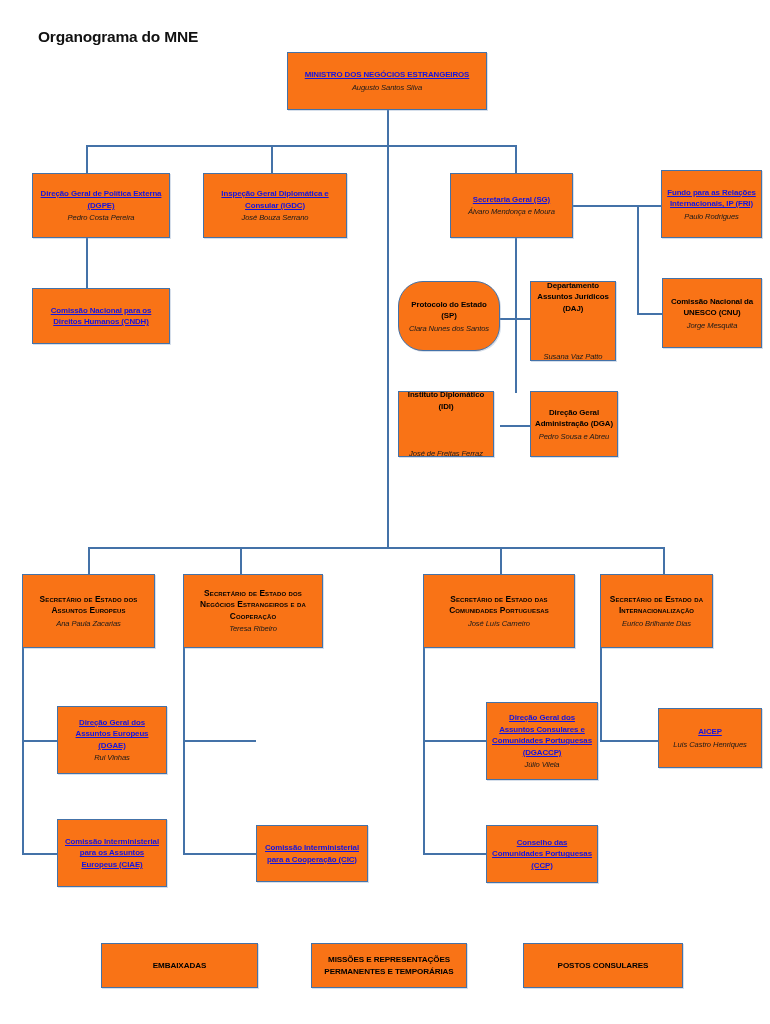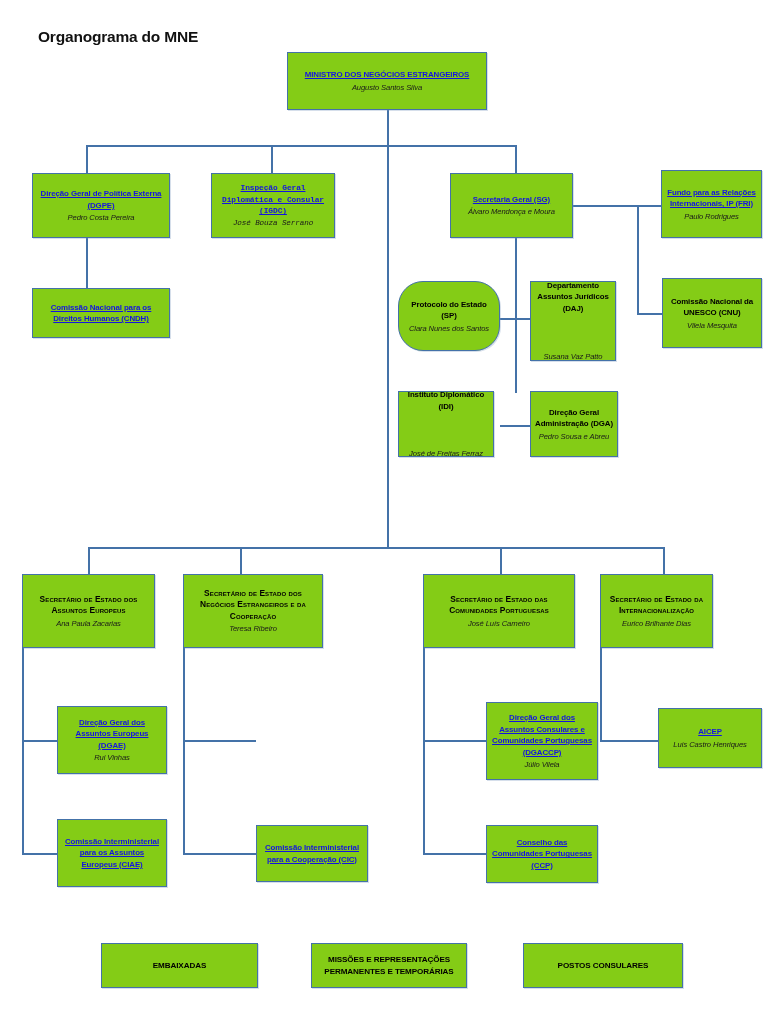--- a/index.html
+++ b/index.html
@@ -27,21 +27,21 @@
     font-size: 15.5px;
     font-weight: bold;
     letter-spacing: -0.2px;
     color: #111111;
     white-space: nowrap;
   }
   
   .node {
     position: absolute;
     box-sizing: border-box;
-    background: #84cc16;
+    background: #f97316;
     border: 1.6px solid #4472a8;
     display: flex;
     flex-direction: column;
     align-items: center;
     justify-content: center;
     text-align: center;
     padding: 2px 4px;
     z-index: 5;
     box-shadow: 1px 1px 0 rgba(120,150,190,0.30);
   }
@@ -143,42 +143,42 @@
   <div class="node" style="left:287px; top:52px; width:200px; height:58px;">
     <div class="title">MINISTRO DOS NEGÓCIOS ESTRANGEIROS</div>
     <div class="person">Augusto Santos Silva</div>
   </div>
 
   <div class="node" style="left:32px; top:173px; width:138px; height:65px;">
     <div class="title">Direção Geral de Política Externa (DGPE)</div>
     <div class="person">Pedro Costa Pereira</div>
   </div>
 
-  <div class="node" style="left:211px; top:173px; width:124px; height:65px;font-family:Liberation Mono, monospace;">
+  <div class="node" style="left:203px; top:173px; width:144px; height:65px;">
     <div class="title">Inspeção Geral Diplomática e Consular (IGDC)</div>
     <div class="person">José Bouza Serrano</div>
   </div>
 
   <div class="node" style="left:450px; top:173px; width:123px; height:65px;">
     <div class="title">Secretaria Geral (SG)</div>
     <div class="person">Álvaro Mendonça e Moura</div>
   </div>
 
   <div class="node" style="left:661px; top:170px; width:101px; height:68px;">
     <div class="title">Fundo para as Relações Internacionais, IP (FRI)</div>
     <div class="person">Paulo Rodrigues</div>
   </div>
 
-  <div class="node" style="left:32px; top:288px; width:138px; height:50px;align-items:center;">
+  <div class="node" style="left:32px; top:288px; width:138px; height:56px;align-items:center;">
     <div class="title">Comissão Nacional para os Direitos Humanos (CNDH)</div>
   </div>
 
   <div class="node" style="left:662px; top:278px; width:100px; height:70px;">
     <div class="title plain">Comissão Nacional da UNESCO (CNU)</div>
-    <div class="person">Vilela Mesquita</div>
+    <div class="person">Jorge Mesquita</div>
   </div>
 
   <div class="node" style="left:398px; top:281px; width:102px; height:70px;border-radius:25px;">
     <div class="title plain">Protocolo do Estado (SP)</div>
     <div class="person">Clara Nunes dos Santos</div>
   </div>
 
   <div class="node" style="left:530px; top:281px; width:86px; height:80px;gap:36px;">
     <div class="title plain">Departamento Assuntos Jurídicos (DAJ)</div>
     <div class="person">Susana Vaz Patto</div>

